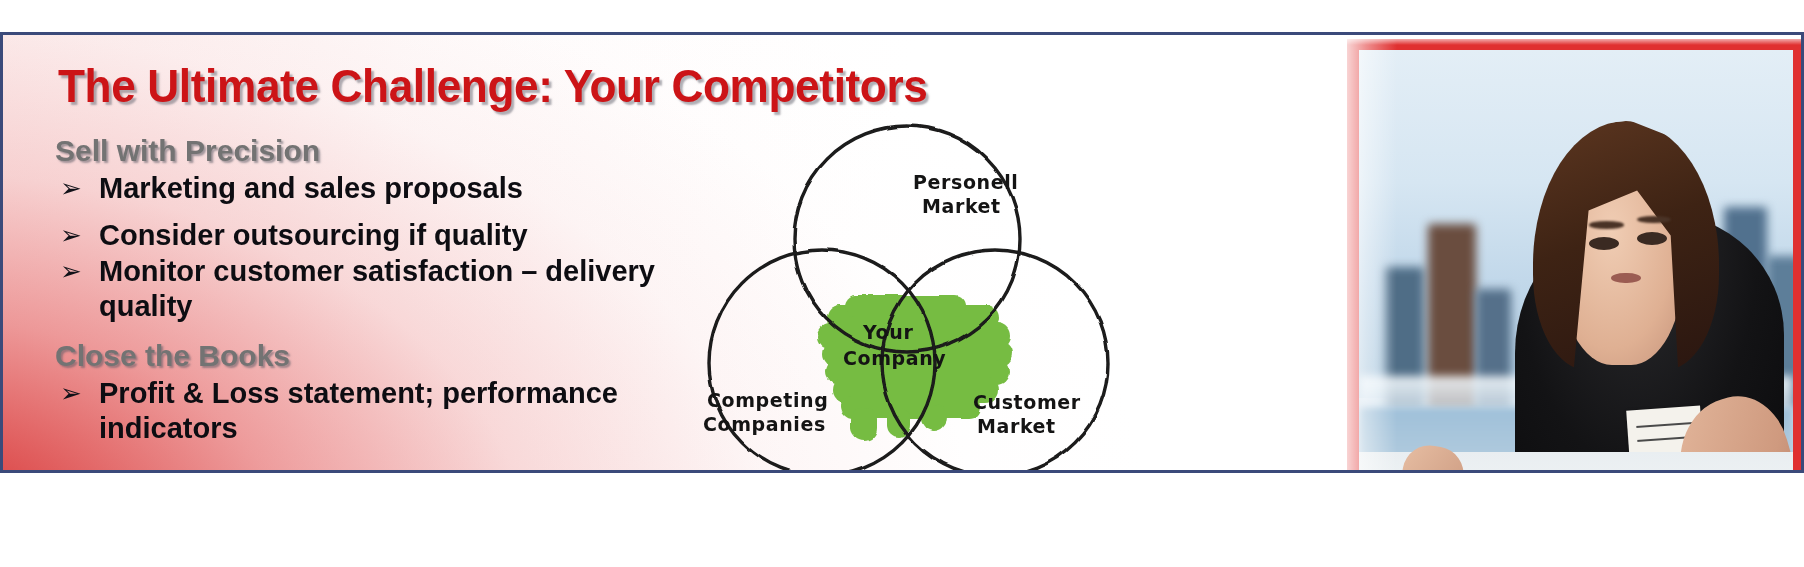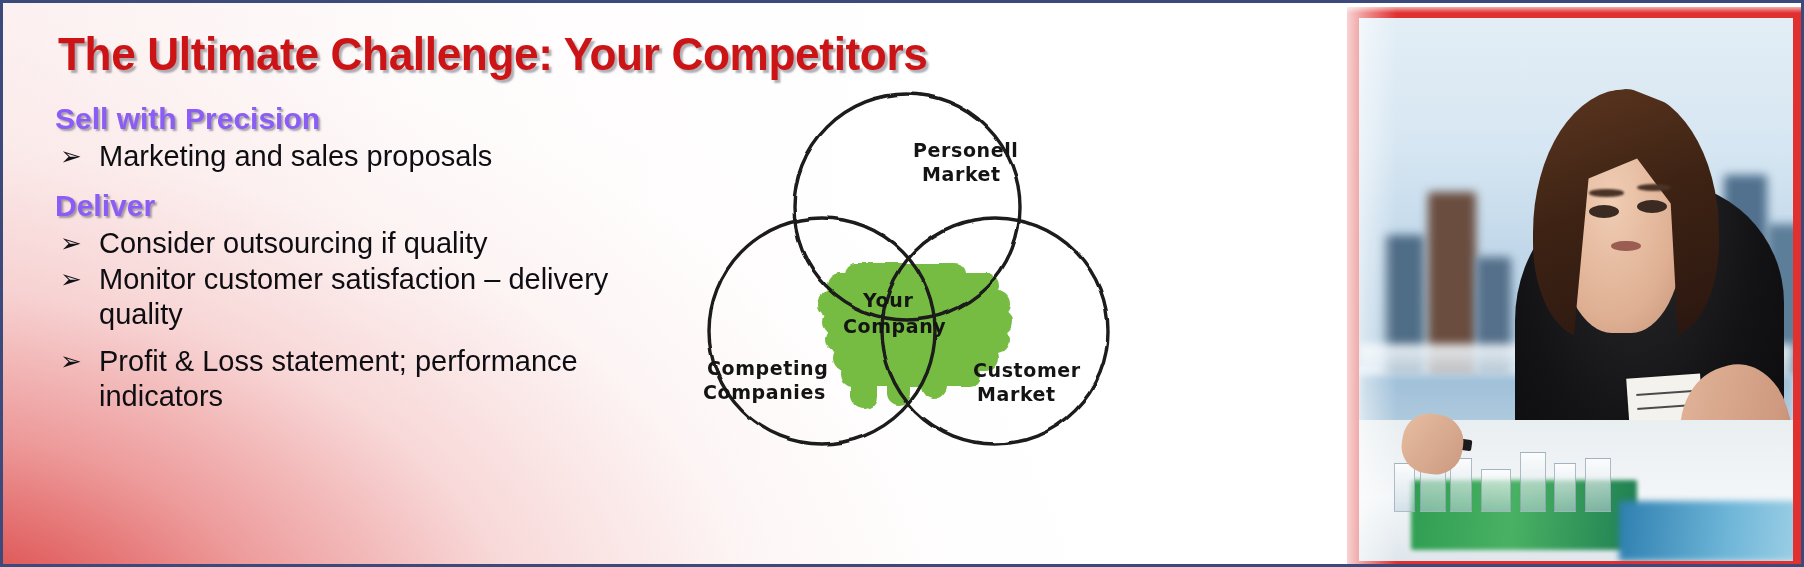--- a/index.html
+++ b/index.html
@@ -8,24 +8,25 @@
     width: 1804px;
     height: 567px;
     overflow: hidden;
     background: #ffffff;
     font-family: "Liberation Sans", sans-serif;
   }
 
   #slide {
     position: relative;
     width: 1804px;
-    height: 567px;
+    height: 441px;
     overflow: hidden;
     border: 3px solid #3b4a7a;
     background: #ffffff;
+    margin-top: 32px;
   }
 
   
   #bg-wash {
     position: absolute;
     inset: 0;
     background:
       radial-gradient(ellipse 1500px 900px at -6% 118%,
         rgba(205,20,20,0.95) 0%,
         rgba(214,40,40,0.78) 12%,
@@ -64,21 +65,21 @@
     top: 96px;
     width: 620px;
   }
 
   .section { margin-bottom: 2px; }
 
   .sec-head {
     font-size: 30px;
     line-height: 39px;
     font-weight: bold;
-    color: #8b5cf6;
+    color: #737373;
     text-shadow: 2px 2px 2px rgba(90,90,100,0.55);
     margin-bottom: 1px;
   }
 
   .bullet {
     display: flex;
     align-items: flex-start;
     font-size: 29px;
     line-height: 35px;
     color: #0d0d12;
@@ -90,21 +91,21 @@
     width: 44px;
     font-size: 26px;
     line-height: 35px;
     color: #111118;
     text-align: left;
     padding-left: 5px;
   }
 
   .bullet .btext {
     flex: 1 1 auto;
-    font-weight: 400;
+    font-weight: 700;
   }
 
   .sec-gap { height: 10px; }
 
   
   #venn {
     position: absolute;
     left: 672px;
     top: 72px;
     width: 470px;
@@ -280,33 +281,33 @@
     <div class="section">
       <div class="sec-head">Sell with Precision</div>
       <div class="bullet">
         <span class="marker">➢</span>
         <span class="btext">Marketing and sales proposals</span>
       </div>
     </div>
     <div class="sec-gap"></div>
 
     <div class="section">
-      <div class="sec-head">Deliver</div>
       <div class="bullet">
         <span class="marker">➢</span>
         <span class="btext">Consider outsourcing if quality</span>
       </div>
       <div class="bullet">
         <span class="marker">➢</span>
         <span class="btext">Monitor customer satisfaction – delivery quality</span>
       </div>
     </div>
     <div class="sec-gap"></div>
 
     <div class="section">
+      <div class="sec-head">Close the Books</div>
       <div class="bullet">
         <span class="marker">➢</span>
         <span class="btext">Profit &amp; Loss statement; performance indicators</span>
       </div>
     </div>
 
   </div>
 
   <div id="venn">
     <svg viewBox="0 0 470 420" xmlns="http://www.w3.org/2000/svg">

